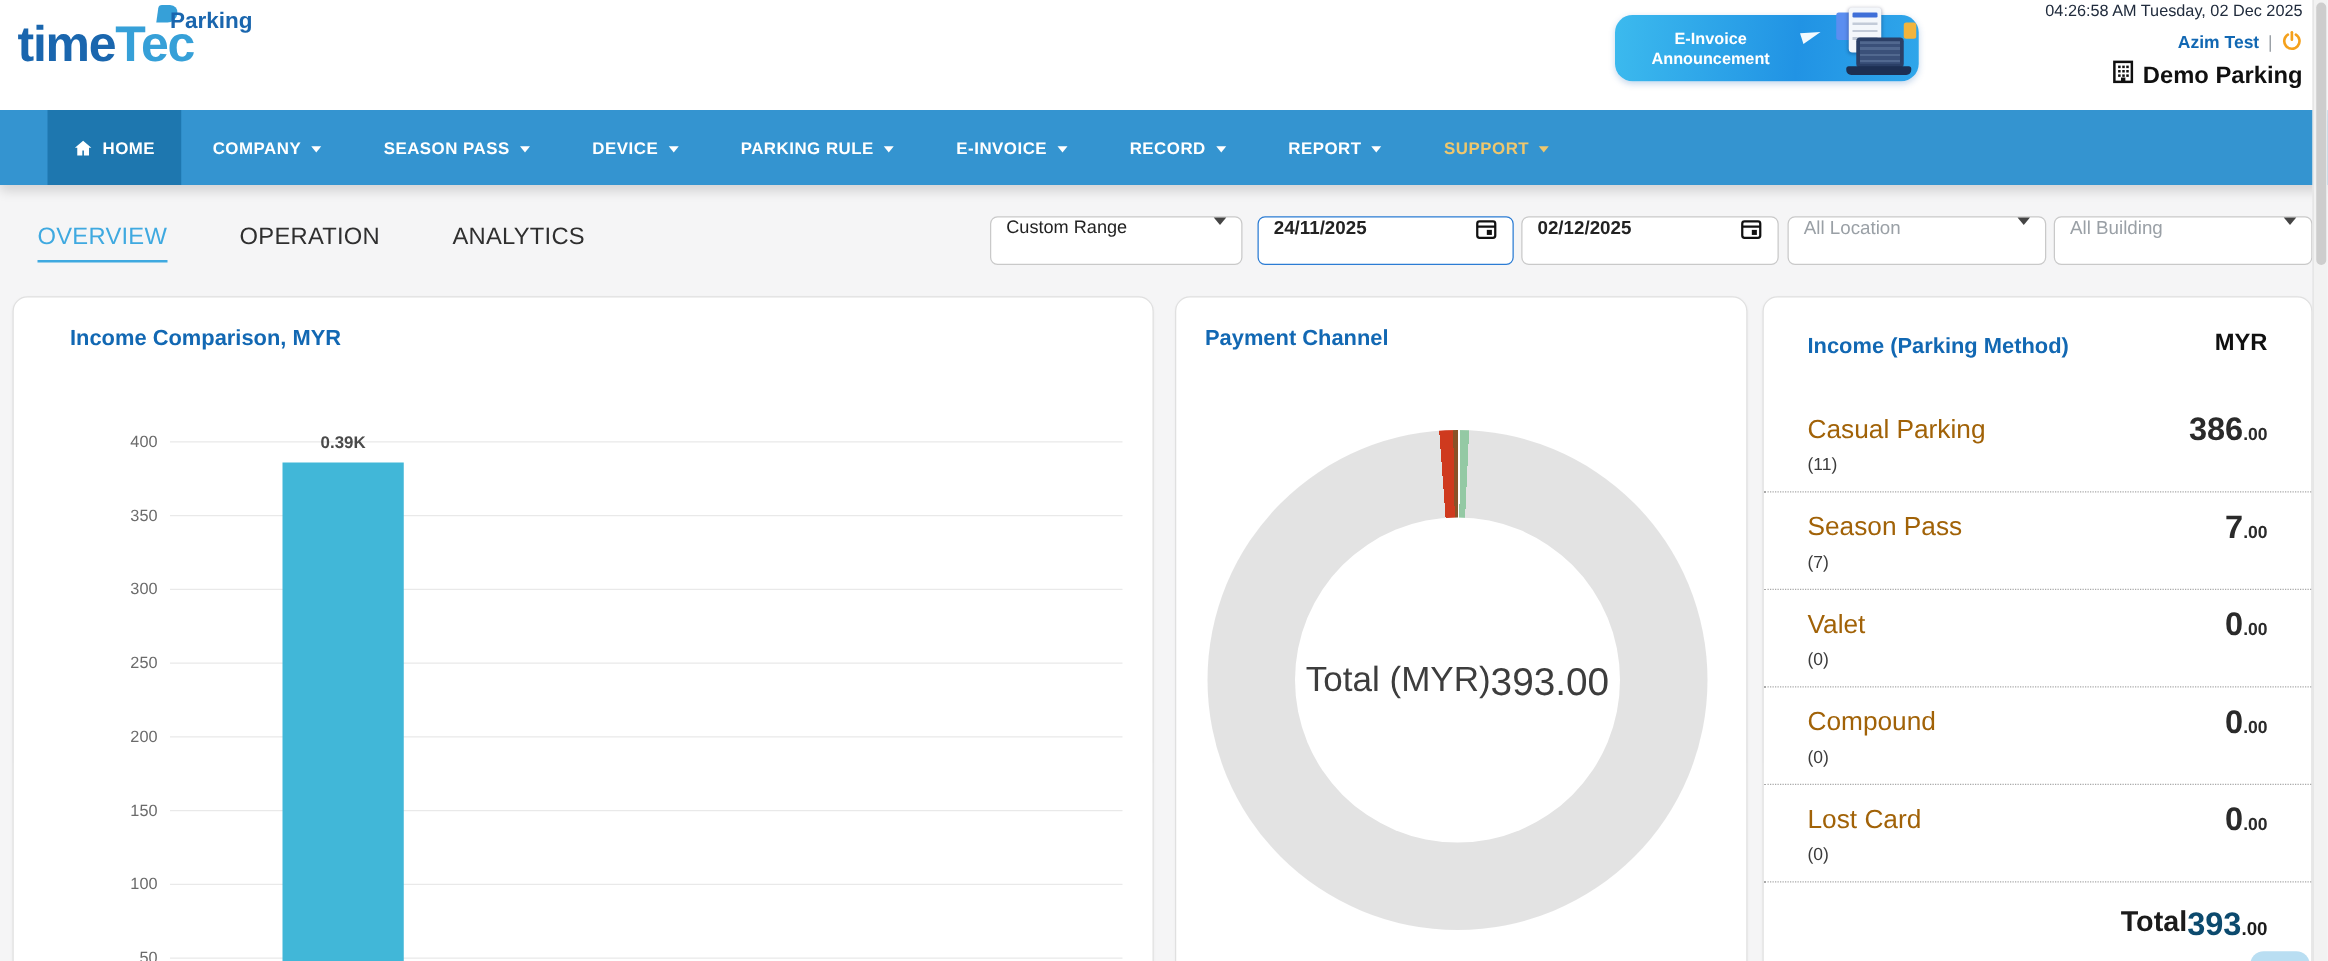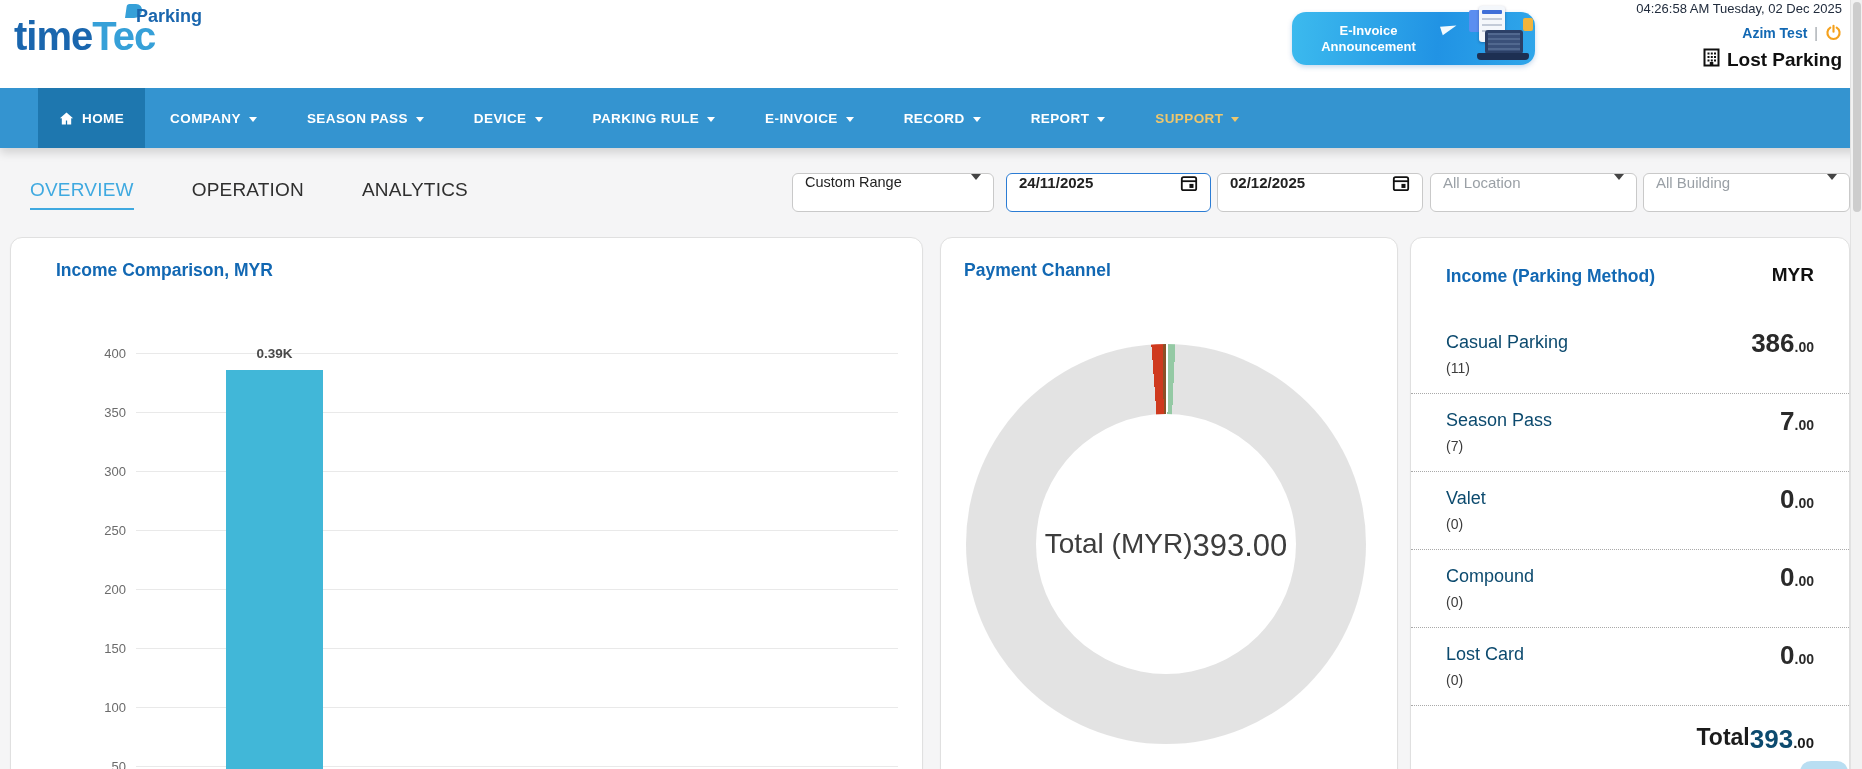--- a/index.html
+++ b/index.html
@@ -82,21 +82,21 @@
   .donut-hole { position:absolute; left:70px; top:70px; width:260px; height:260px; border-radius:50%; background:#ffffff;
     display:flex; align-items:center; justify-content:center; }
   .donut-label { font-size:28px; color:#3d3d3d; }
   .donut-value { font-size:31px; color:#3d3d3d; margin-top:4px; }
 
   
   .income-header { position:absolute; left:0; right:0; top:0; height:78px; }
   .income-title { position:absolute; left:35px; top:28px; font-size:17.5px; font-weight:bold; color:#1268b3; }
   .income-currency { position:absolute; right:35px; top:26px; font-size:19px; font-weight:bold; color:#101010; }
   .income-row { position:absolute; left:0; right:0; height:78px; padding:16px 35px 0 35px; border-bottom:1px dotted #a9a9a9; }
-  .row-name { font-size:18px; color:#0c4a6e; }
+  .row-name { font-size:21px; color:#a16207; }
   .row-count { margin-top:7px; font-size:14px; color:#3c3c3c; }
   .row-value { position:absolute; right:35px; top:12px; color:#2a2a2a; }
   .val-int { font-size:26px; font-weight:bold; }
   .val-dec { font-size:14px; font-weight:bold; }
   .income-total { position:absolute; left:0; right:0; top:468px; padding:18px 35px 0 35px; display:flex; justify-content:flex-end; align-items:flex-start; }
   .total-label { font-size:23px; font-weight:bold; color:#1b1b1b; }
   .total-int { font-size:26px; font-weight:bold; color:#0c4a6e; }
   .total-dec { font-size:15px; font-weight:bold; color:#1b1b1b; }
 
   
@@ -150,21 +150,21 @@
             <rect x="11" y="4.5" width="2" height="2" fill="#101010"></rect>
           <rect x="4.5" y="8" width="2" height="2" fill="#101010"></rect>
             <rect x="7.8" y="8" width="2" height="2" fill="#101010"></rect>
             <rect x="11" y="8" width="2" height="2" fill="#101010"></rect>
           <rect x="4.5" y="11.5" width="2" height="2" fill="#101010"></rect>
             <rect x="7.8" y="11.5" width="2" height="2" fill="#101010"></rect>
             <rect x="11" y="11.5" width="2" height="2" fill="#101010"></rect>
           <rect x="6.8" y="14" width="3.5" height="4" fill="#101010"></rect>
         </svg>
       </span>
-      <span>Lost Parking</span>
+      <span>Demo Parking</span>
     </div>
   </div>
 </div>
 
 <div class="nav">
   <div class="nav-item active">
     <svg width="15" height="15" viewBox="0 0 24 24" fill="#ffffff">
         <path d="M12 2.5 1.5 11.5h3v10h6.5v-6.5h2v6.5h6.5v-10h3z"></path>
       </svg>
     <span>HOME</span>

